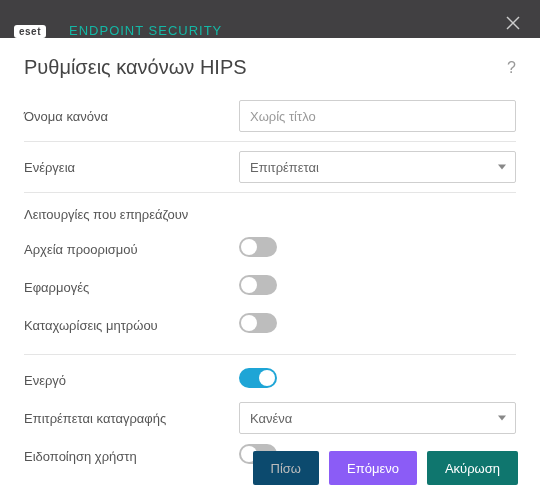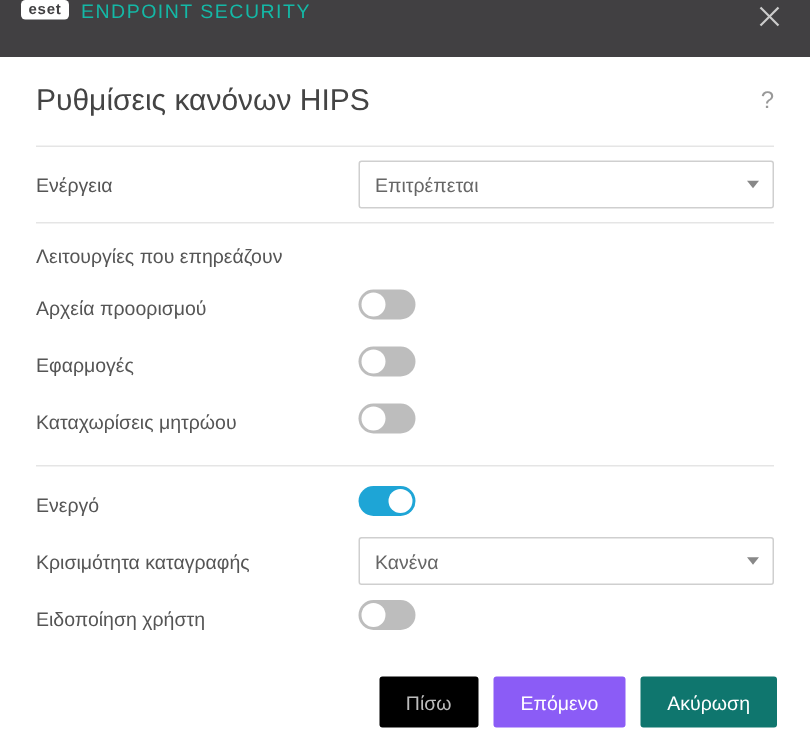--- a/index.html
+++ b/index.html
@@ -1,18 +1,18 @@
 <!DOCTYPE html>
 <html><head>
 <meta charset="utf-8">
 <style>
 * { margin: 0; padding: 0; box-sizing: border-box; font-family: -apple-system, BlinkMacSystemFont, "Segoe UI", Arial, sans-serif; }
 body { width: 540px; height: 500px; background: #fff; overflow: hidden; }
 
-.titlebar { height: 38px; background: #414042; display: flex; align-items: flex-start; padding: 0 14px; color: #fff; }
+.titlebar { height: 38px; background: #414042; display: flex; align-items: flex-end; padding: 0 14px; color: #fff; gap: 15px; }
 .brand-badge { background: #fff; color: #414042; font-size: 10px; font-weight: 700; padding: 1px 5px; border-radius: 3px; letter-spacing: 0.5px; }
 .brand-text { margin-left: 8px; font-size: 13px; font-weight: 300; letter-spacing: 1px; color: #14b8a6; }
 .titlebar-spacer { flex: 1; }
 .close-x { color: #ccc; font-size: 16px; cursor: pointer; padding: 4px 6px; }
 
 .content { padding: 18px 24px 0 24px; }
 .header-row { display: flex; align-items: center; justify-content: space-between; margin-bottom: 18px; }
 .page-title { font-size: 20px; color: #444; font-weight: 400; text-align: right; }
 .help-icon { color: #999; font-size: 16px; cursor: pointer; }
 
@@ -37,21 +37,21 @@
 
 .toggle { position: relative; width: 38px; height: 20px; border-radius: 10px; background: #bdbdbd; cursor: pointer; display: inline-block; }
 .toggle-knob { position: absolute; width: 16px; height: 16px; border-radius: 50%; background: #fff; top: 2px; left: 2px; transition: none; }
 .toggle.on { background: #1ea5d6; }
 .toggle.on .toggle-knob { left: 20px; }
 
 .footer { position: absolute; bottom: 0; left: 0; right: 0; height: 64px; display: flex; align-items: center; justify-content: flex-end; padding: 0 22px; gap: 10px; }
 .btn { height: 34px; padding: 0 18px; font-size: 13px; border-radius: 2px; border: none; cursor: pointer; }
 .btn-primary { background: #8b5cf6; color: #fff; }
 .btn-secondary { background: #0f766e; color: #fff; }
-.btn-disabled { background: #000000; color: #bcbcbc; cursor: default; }
+.btn-disabled { background: #0c4a6e; color: #bcbcbc; cursor: default; }
 </style>
 </head>
 <body>
 
 <div class="titlebar">
   <span class="brand-badge">eset</span>
   <span class="brand-text">ENDPOINT SECURITY</span>
   <div class="titlebar-spacer"></div>
   <span class="close-x">
     <svg width="14" height="14" viewBox="0 0 14 14">
@@ -61,20 +61,26 @@
   </span>
 </div>
 
 <div class="content">
 
   <div class="header-row">
     <div class="page-title">Ρυθμίσεις κανόνων HIPS</div>
     <div class="help-icon">?</div>
   </div>
 
+  <div class="row">
+    <div class="row-label">Όνομα κανόνα</div>
+    <div class="row-control">
+      <input class="text-input" placeholder="Χωρίς τίτλο" style="">
+    </div>
+  </div>
   <div class="divider"></div>
 
   <div class="row">
     <div class="row-label">Ενέργεια</div>
     <div class="row-control select-wrap">
       <select class="select-input">
         <option>Επιτρέπεται</option>
       </select>
     </div>
   </div>
@@ -106,21 +112,21 @@
   <div class="divider" style="margin-top:10px;"></div>
 
   <div class="row">
     <div class="row-label">Ενεργό</div>
     <div class="row-control">
       <span class="toggle on"><span class="toggle-knob"></span></span>
     </div>
   </div>
 
   <div class="row">
-    <div class="row-label">Κρισιμότητα καταγραφής</div>
+    <div class="row-label">Επιτρέπεται καταγραφής</div>
     <div class="row-control select-wrap">
       <select class="select-input">
         <option>Κανένα</option>
       </select>
     </div>
   </div>
 
   <div class="row">
     <div class="row-label">Ειδοποίηση χρήστη</div>
     <div class="row-control">

